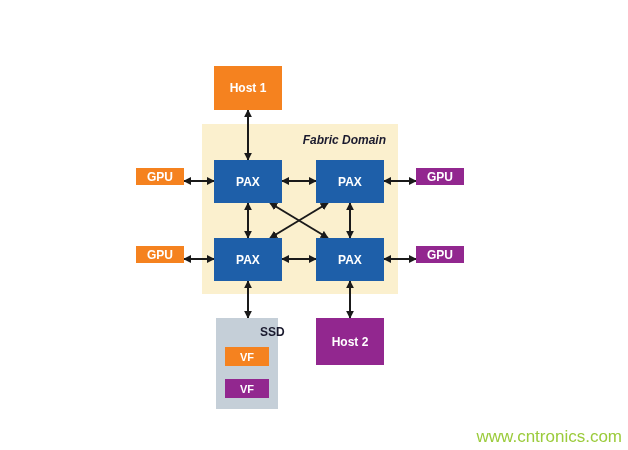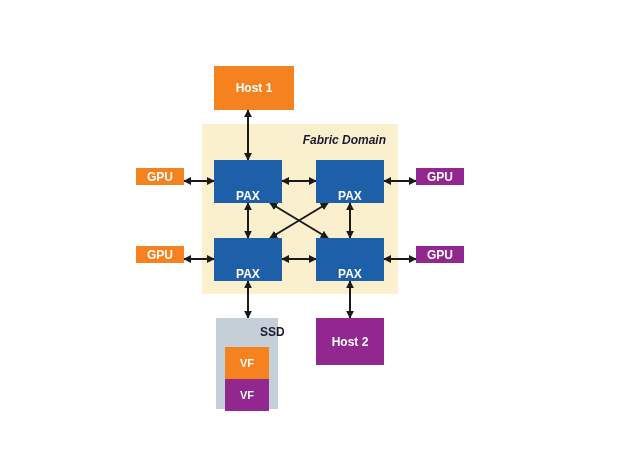--- a/index.html
+++ b/index.html
@@ -37,23 +37,23 @@
   .node {
     position: absolute;
     display: flex;
     align-items: center;
     justify-content: center;
     color: #ffffff;
     font-weight: bold;
     font-size: 12px;
     z-index: 3;
   }
-  .host1 { left: 214px; top: 66px;  width: 80px; height: 44px; background: var(--orange); }
+  .host1 { left: 214px; top: 66px;  width: 68px; height: 44px; background: var(--orange); }
   .host2 { left: 316px; top: 318px; width: 68px; height: 47px; background: var(--purple); }
-  .pax   { width: 68px; height: 43px; background: var(--blue); align-items: flex-end; }
+  .pax   { width: 68px; height: 43px; background: var(--blue); }
   .pax-tl { left: 214px; top: 160px; }
   .pax-tr { left: 316px; top: 160px; }
   .pax-bl { left: 214px; top: 238px; }
   .pax-br { left: 316px; top: 238px; }
   .gpu { width: 48px; height: 17px; }
   .gpu-lt { left: 136px; top: 168px; background: var(--orange); }
   .gpu-lb { left: 136px; top: 246px; background: var(--orange); }
   .gpu-rt { left: 416px; top: 168px; background: var(--purple); }
   .gpu-rb { left: 416px; top: 246px; background: var(--purple); }
   .ssd {
@@ -67,21 +67,21 @@
     margin-top: 7px;
     text-align: center;
     font-size: 12px;
     font-weight: bold;
     color: var(--label_dark);
     margin-left: 44px;
   }
   .vf {
     position: absolute;
     left: 9px;
-    width: 44px; height: 32px;
+    width: 44px; height: 19px;
     display: flex;
     align-items: center;
     justify-content: center;
     color: #ffffff;
     font-size: 11px;
     font-weight: bold;
   }
   .vf-orange { top: 29px; background: var(--orange); }
   .vf-purple { top: 61px; background: var(--purple); }
   .watermark {
@@ -159,14 +159,15 @@
     </div>
     <div class="vf vf-purple">
       <span>VF</span>
     </div>
   </div>
 
   <div class="node host2">
     <span>Host 2</span>
   </div>
 
+  <div class="watermark">www.cntronics.com</div>
 
 </div>
 
 </body></html>

